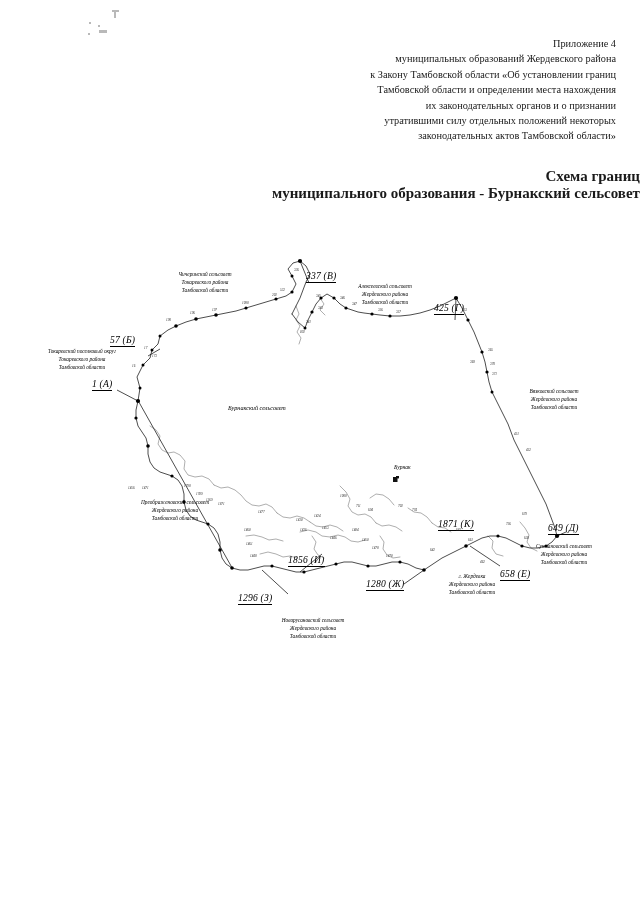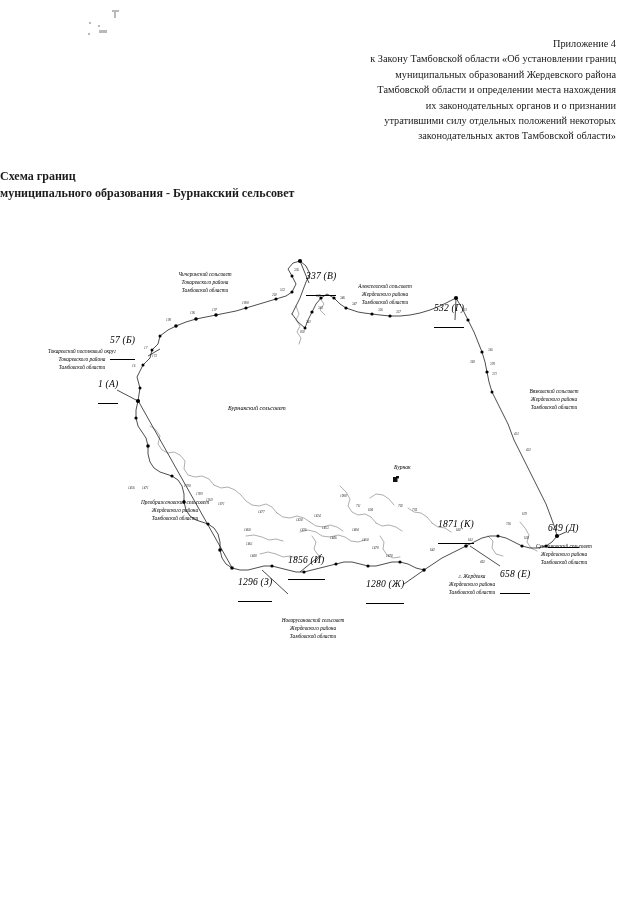--- a/index.html
+++ b/index.html
@@ -13,38 +13,38 @@
   
   .header{
     position:absolute;top:36px;right:24px;width:372px;
     text-align:right;font-size:10.3px;line-height:15.4px;
   }
   .header div{white-space:nowrap;}
 
   
   .title{
     position:absolute;top:168px;left:0;width:640px;
-    text-align:left;font-weight:bold;font-size:12px;line-height:16.6px;
+    text-align:right;font-weight:bold;font-size:15px;line-height:16.6px;
   }
 
   
   .map{position:absolute;top:236px;left:0;width:640px;height:430px;}
   .map svg{display:block;}
 
   
   .lbl{
     position:absolute;font-style:italic;font-size:5.3px;
     line-height:8.2px;color:#000;white-space:nowrap;
   }
   .lbl.c{text-align:center;}
   .marker{
     position:absolute;font-style:italic;font-size:9.6px;color:#000;
     white-space:nowrap;letter-spacing:.2px;
   }
-  .marker u{text-decoration:none;border-bottom:1px solid #000;padding-bottom:14px;}
+  .marker u{text-decoration:none;border-bottom:1px solid #000;padding-bottom:1px;}
   .centroid{
     position:absolute;font-style:italic;font-size:6.2px;color:#000;white-space:nowrap;
   }
   .place{
     position:absolute;font-style:italic;font-size:5.6px;color:#000;white-space:nowrap;
   }
   .vnum{
     position:absolute;font-style:italic;font-size:3.3px;color:#2a2a2a;
     white-space:nowrap;
   }
@@ -57,22 +57,22 @@
 
   <div class="speck" style="left:112px;top:10px;width:7px;height:2px;"></div>
   <div class="speck" style="left:114px;top:12px;width:2px;height:6px;"></div>
   <div class="speck" style="left:89px;top:22px;width:2px;height:2px;"></div>
   <div class="speck" style="left:98px;top:25px;width:2px;height:2px;"></div>
   <div class="speck" style="left:99px;top:30px;width:8px;height:3px;"></div>
   <div class="speck" style="left:88px;top:33px;width:2px;height:2px;"></div>
 
   <div class="header">
     <div>Приложение 4</div>
+    <div>муниципальных образований Жердевского района</div>
     <div>к Закону Тамбовской области «Об установлении границ</div>
-    <div>муниципальных образований Жердевского района</div>
     <div>Тамбовской области и определении места нахождения</div>
     <div>их законодательных органов и о признании</div>
     <div>утратившими силу отдельных положений некоторых</div>
     <div>законодательных актов Тамбовской области»</div>
   </div>
 
   <div class="title">
     <div>Схема границ</div>
     <div>муниципального образования - Бурнакский сельсовет</div>
   </div>
@@ -254,42 +254,42 @@
 
     <div class="lbl c" style="left:110px;top:262px;width:130px;">
       <div>Преображеновский сельсовет</div>
       <div>Жердевского района</div>
       <div>Тамбовской области</div>
     </div>
 
     <div class="centroid" style="left:228px;top:168px;">Бурнакский сельсовет</div>
     <div class="place" style="left:394px;top:228px;">Бурнак</div>
 
-    <div class="marker" style="left:92px;top:142px;margin-left:6px;">
+    <div class="marker" style="left:92px;top:142px;">
       <u>1 (А)</u>
     </div>
     <div class="marker" style="left:110px;top:98px;">
       <u>57 (Б)</u>
     </div>
     <div class="marker" style="left:306px;top:34px;">
       <u>337 (В)</u>
     </div>
     <div class="marker" style="left:434px;top:66px;">
-      <u>532 (Г)</u>
+      <u>425 (Г)</u>
     </div>
     <div class="marker" style="left:548px;top:286px;text-align:center;">
       <u>649 (Д)</u>
     </div>
     <div class="marker" style="left:500px;top:332px;">
       <u>658 (Е)</u>
     </div>
     <div class="marker" style="left:366px;top:342px;">
       <u>1280 (Ж)</u>
     </div>
-    <div class="marker" style="left:238px;top:340px;">
+    <div class="marker" style="left:238px;top:356px;">
       <u>1296 (З)</u>
     </div>
     <div class="marker" style="left:288px;top:318px;">
       <u>1856 (И)</u>
     </div>
     <div class="marker" style="left:438px;top:282px;">
       <u>1871 (К)</u>
     </div>
 
     <div class="vnum" style="left:144px;top:110px;">17</div>

